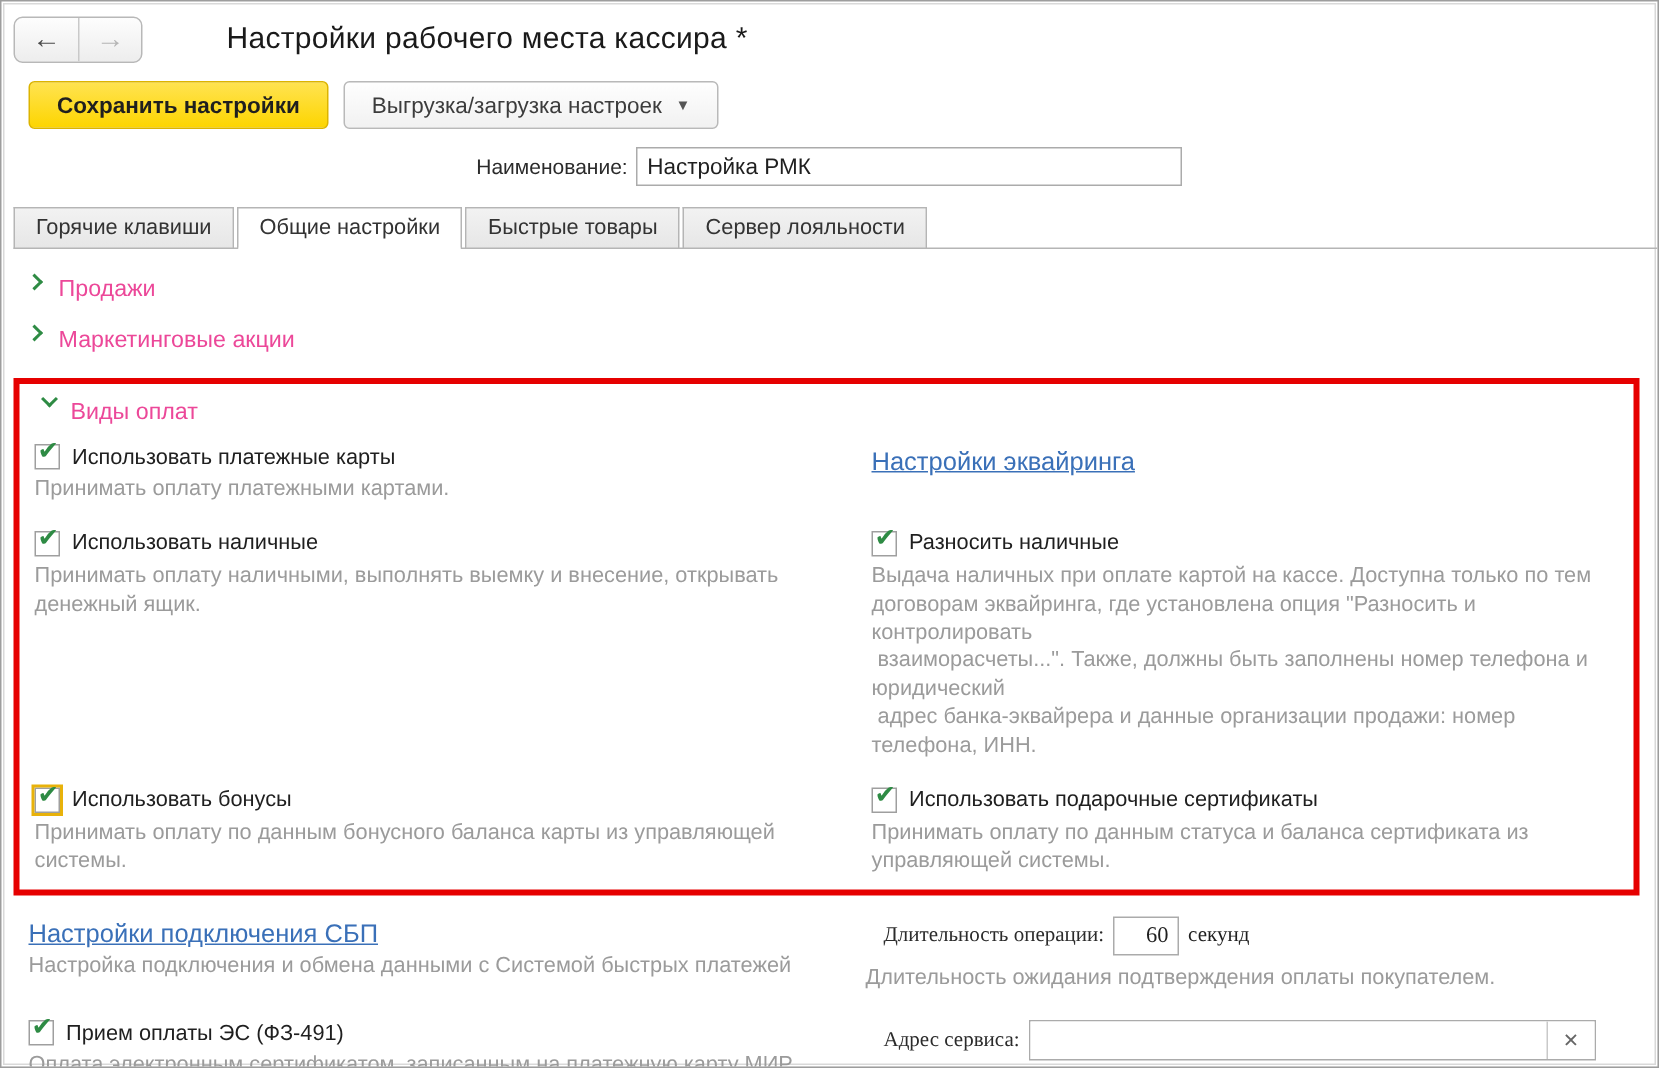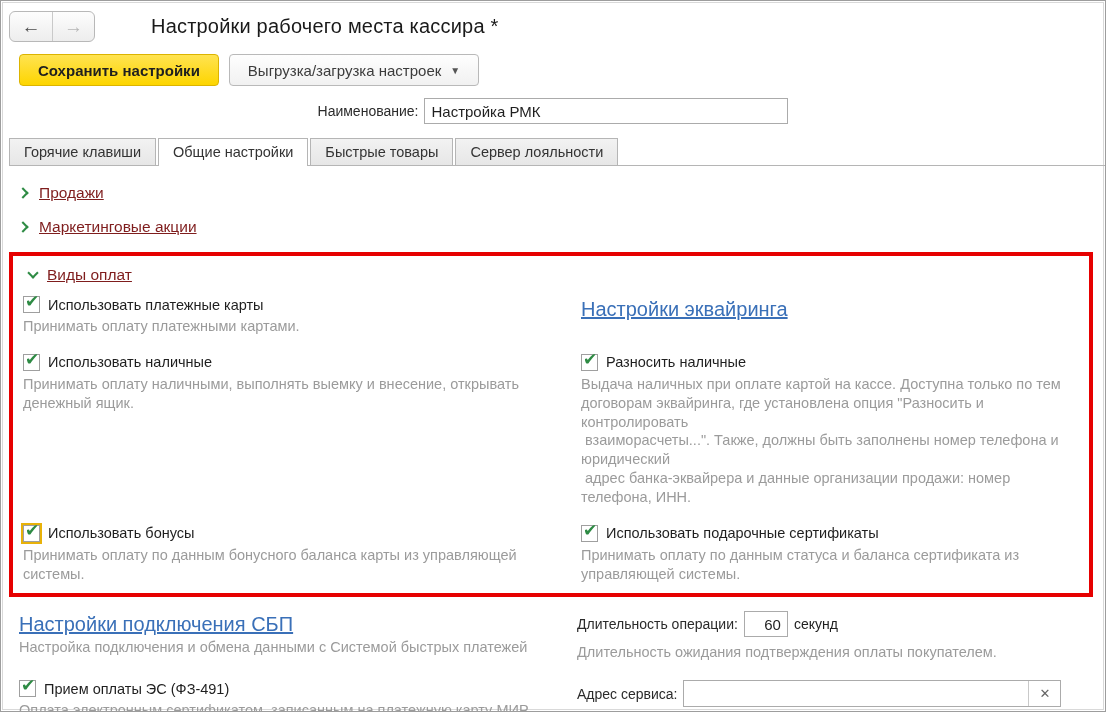--- a/index.html
+++ b/index.html
@@ -38,40 +38,40 @@
   
   .tabs { display:flex; margin:14px 0 0 4px; position:relative; }
   .tabs::after { content:""; position:absolute; left:0; right:-4px; bottom:0; height:1px; background:#b5b5b5; }
   .tab { padding:5px 14px 6px 14px; border:1px solid #b5b5b5; border-bottom:none;
     background:linear-gradient(#f2f2f2,#e6e6e6); color:#333; cursor:pointer; margin-right:2px;
     position:relative; font-size:14.5px; }
   .tab.active { background:#fff; z-index:2; }
   .tab.active::after { content:""; position:absolute; left:0; right:0; bottom:-1px; height:2px; background:#fff; }
   
   .content { padding:14px 8px 0 8px; }
-  .group-hdr { display:flex; align-items:center; gap:10px; color:#7f1d1d; font-size:15.5px;
-    cursor:pointer; margin:4px 0 16px 6px;text-decoration:underline; }
+  .group-hdr { display:flex; align-items:flex-start; gap:10px; color:#ec4899; font-size:15.5px;
+    cursor:pointer; margin:4px 0 16px 6px; }
   .chev { width:8px; height:8px; border-top:2px solid #2e8b44; border-right:2px solid #2e8b44;
     display:inline-block; flex:0 0 auto; }
   .chev.right { transform:rotate(45deg); margin-right:2px; }
   .chev.down  { transform:rotate(135deg); margin-top:-4px; }
   .hl-box { border:4px solid #e60000; margin:0 0 10px -4px; padding:6px 4px 8px 10px; }
   .pay-grid { display:grid; grid-template-columns:548px 1fr; column-gap:10px; }
   .cell { padding-right:6px; }
   .cb-row { display:flex; align-items:center; gap:8px; margin:4px 0 4px 0; }
   .cb { width:17px; height:17px; border:1px solid #9f9f9f; background:#fff; position:relative;
     flex:0 0 auto; cursor:pointer; }
   .cb .mark { position:absolute; left:1px; top:-6px; color:#2e8b44; font-size:17px; font-weight:bold; }
   .cb.focused { outline:2px solid #e8b20a; outline-offset:0px; }
   .cb-label { color:#1f1f1f; font-size:14.5px; }
   .desc { color:#9b9b9b; font-size:14.5px; line-height:1.3; margin:2px 0 14px 0; white-space:pre-line; }
-  a.lnk { color:#3a70b8; text-decoration:underline; cursor:pointer; font-size:20px; }
+  a.lnk { color:#3a70b8; text-decoration:underline; cursor:pointer; font-size:17px; }
   .link-row { margin:6px 0 2px 0; }
   .two-col { display:grid; grid-template-columns:548px 1fr; column-gap:10px; margin-left:6px; }
-  .inline-field { display:flex; align-items:center; gap:6px; margin:4px 0 6px 0; }
+  .inline-field { display:flex; align-items:center; gap:6px; margin:4px 0 6px 12px;font-family:Liberation Serif, serif; }
   .num-input { width:44px; height:26px; border:1px solid #ababab; text-align:right;
     padding:0 6px; font-size:15px; font-family:inherit; color:#1f1f1f; }
   .unit { color:#1f1f1f; }
   .svc-box { display:flex; flex:1; max-width:378px; border:1px solid #ababab; height:27px; }
   .svc-input { flex:1; border:none; outline:none; padding:0 6px; font-size:15px; font-family:inherit; }
   .svc-clear { width:32px; border-left:1px solid #c9c9c9; background:#fff; display:flex;
     align-items:center; justify-content:center; color:#666; cursor:pointer; font-size:13px; }
 </style>
 </head>
 <body>

